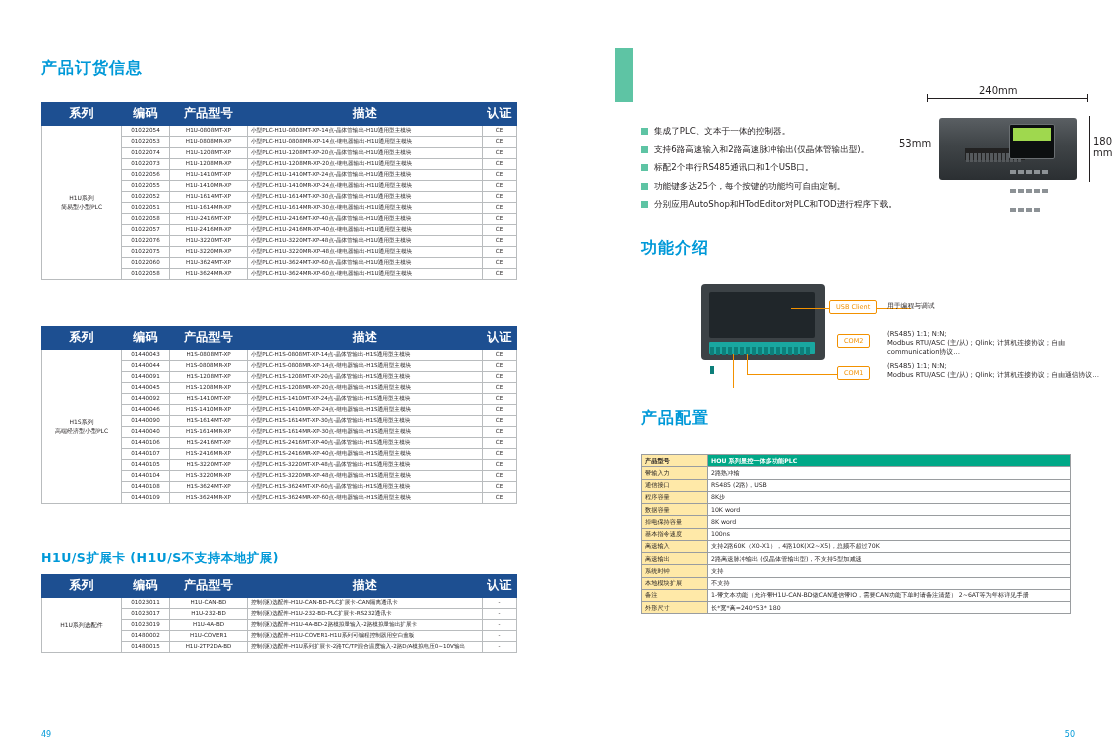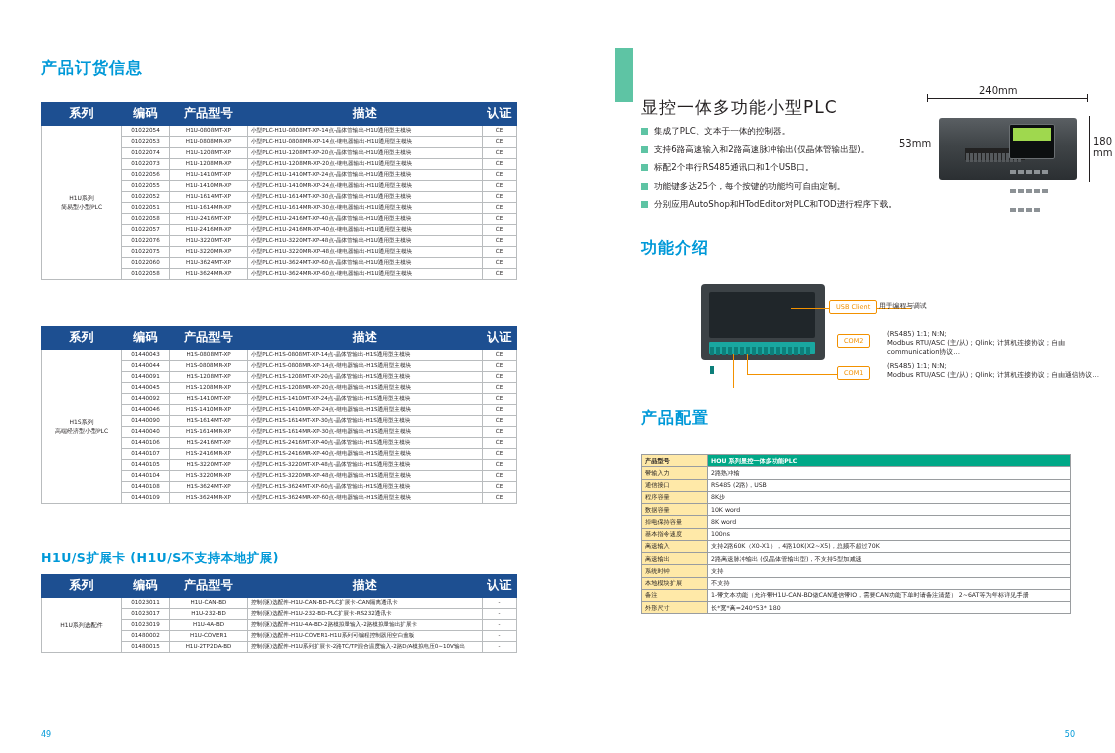--- a/index.html
+++ b/index.html
@@ -344,21 +344,20 @@
           </tbody>
       </table>
     </div>
 
     <div class="pagenum" style="left:41px;">49</div>
   </div>
 
   <div class="right">
     <div class="green-bar" style="left:58px;"></div>
 
-    <div style="position:absolute;left:84px;top:92px;" class="hou-sub">显控一体多功能小型PLC</div>
 
     <div class="bullets" style="position:absolute;left:84px;top:122px;width:290px;">
       <div class="bullet">
         <span class="sq"></span>
         <span class="tx">集成了PLC、文本于一体的控制器。</span>
       </div>
       <div class="bullet">
         <span class="sq"></span>
         <span class="tx">支持6路高速输入和2路高速脉冲输出(仅晶体管输出型)。</span>
       </div>
@@ -405,21 +404,21 @@
     <div style="position:absolute;left:84px;top:272px;width:430px;height:130px;">
       <div class="panel">
         <div class="scr"></div>
         <div class="btm">
           <i></i><i></i><i></i><i></i><i></i><i></i><i></i><i></i><i></i><i></i><i></i><i></i><i></i><i></i><i></i><i></i><i></i><i></i>
         </div>
       </div>
 
       <div class="lead" style="left:150px;top:36px;width:120px;"></div>
       <div class="tagbox" style="left:188px;top:28px;">USB Client</div>
-      <div class="tag-note" style="left:238px;top:30px;text-align:right;">用于编程与调试</div>
+      <div class="tag-note" style="left:246px;top:30px;text-align:right;">用于编程与调试</div>
 
       <div class="lead-v" style="left:106px;top:82px;height:20px;"></div>
       <div class="lead" style="left:106px;top:102px;width:104px;"></div>
       <div class="tagbox" style="left:196px;top:62px;">COM2</div>
       <div class="tag-note" style="left:246px;top:58px;width:215px;white-space:pre-line;">(RS485) 1:1; N:N;
 Modbus RTU/ASC (主/从)；Qlink; 计算机连接协议；自由communication协议…</div>
 
       <div class="lead-v" style="left:92px;top:82px;height:34px;"></div>
       <div class="tagbox" style="left:196px;top:94px;">COM1</div>
       <div class="tag-note" style="left:246px;top:90px;width:215px;white-space:pre-line;">(RS485) 1:1; N:N;

